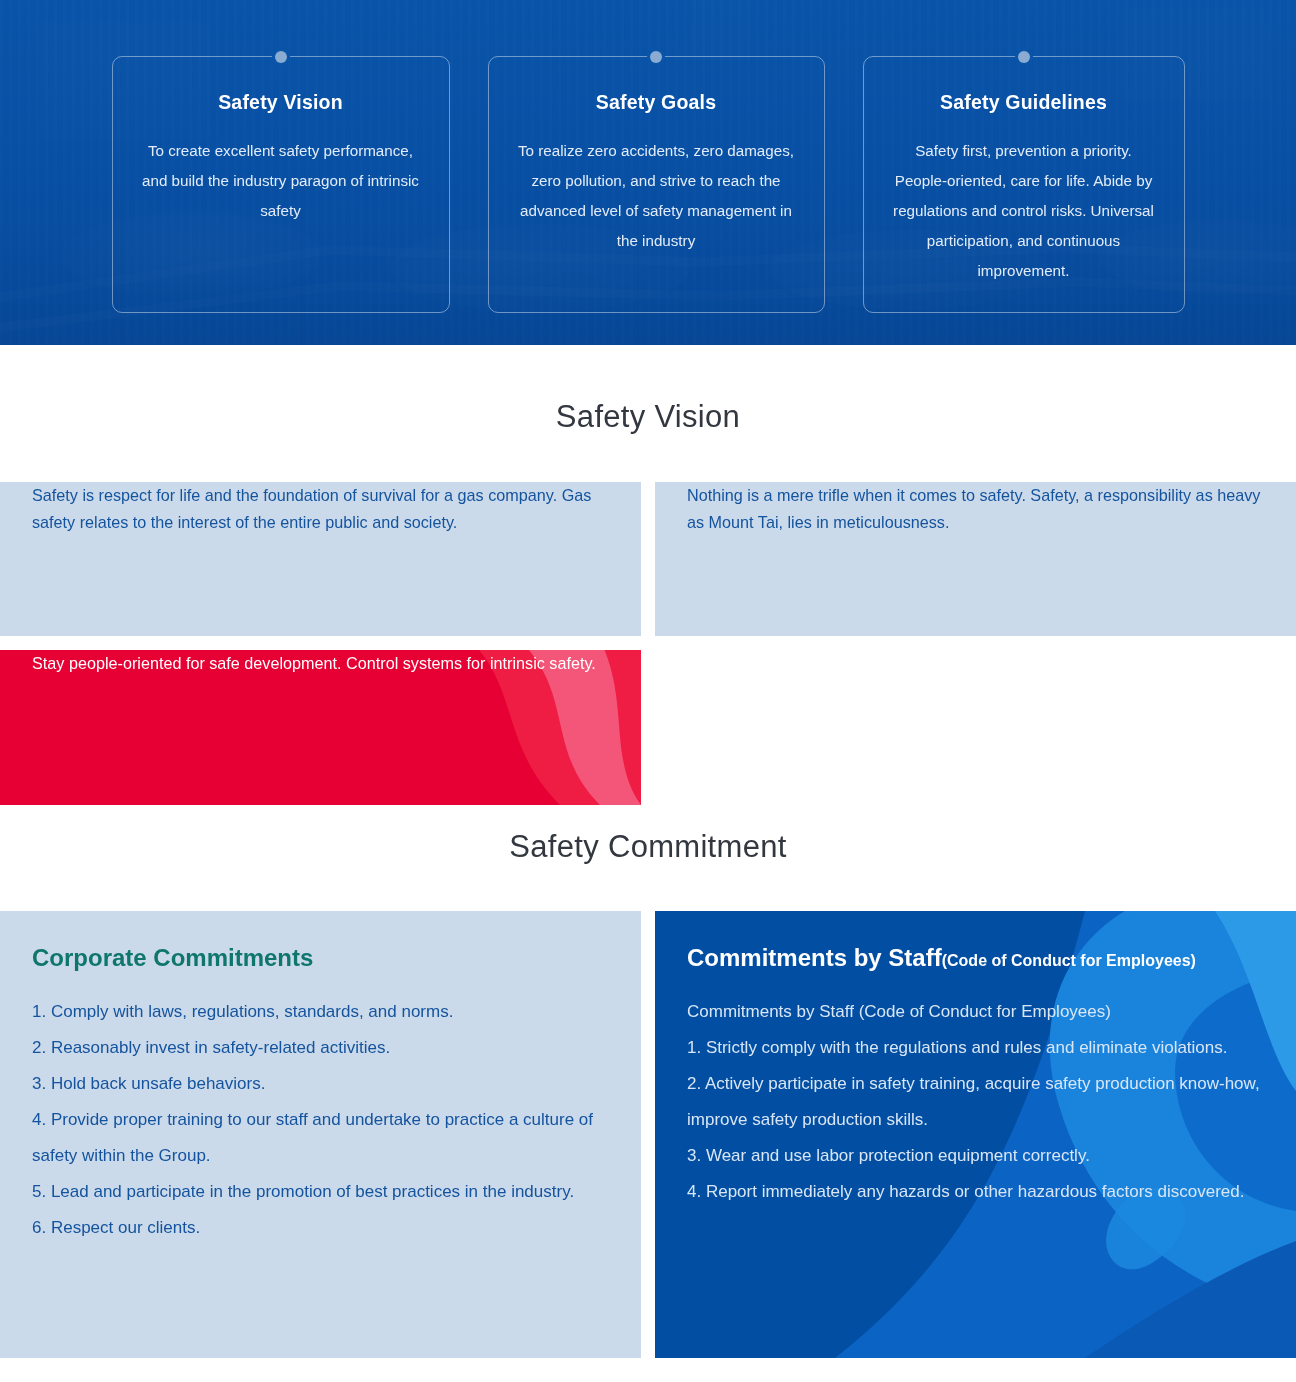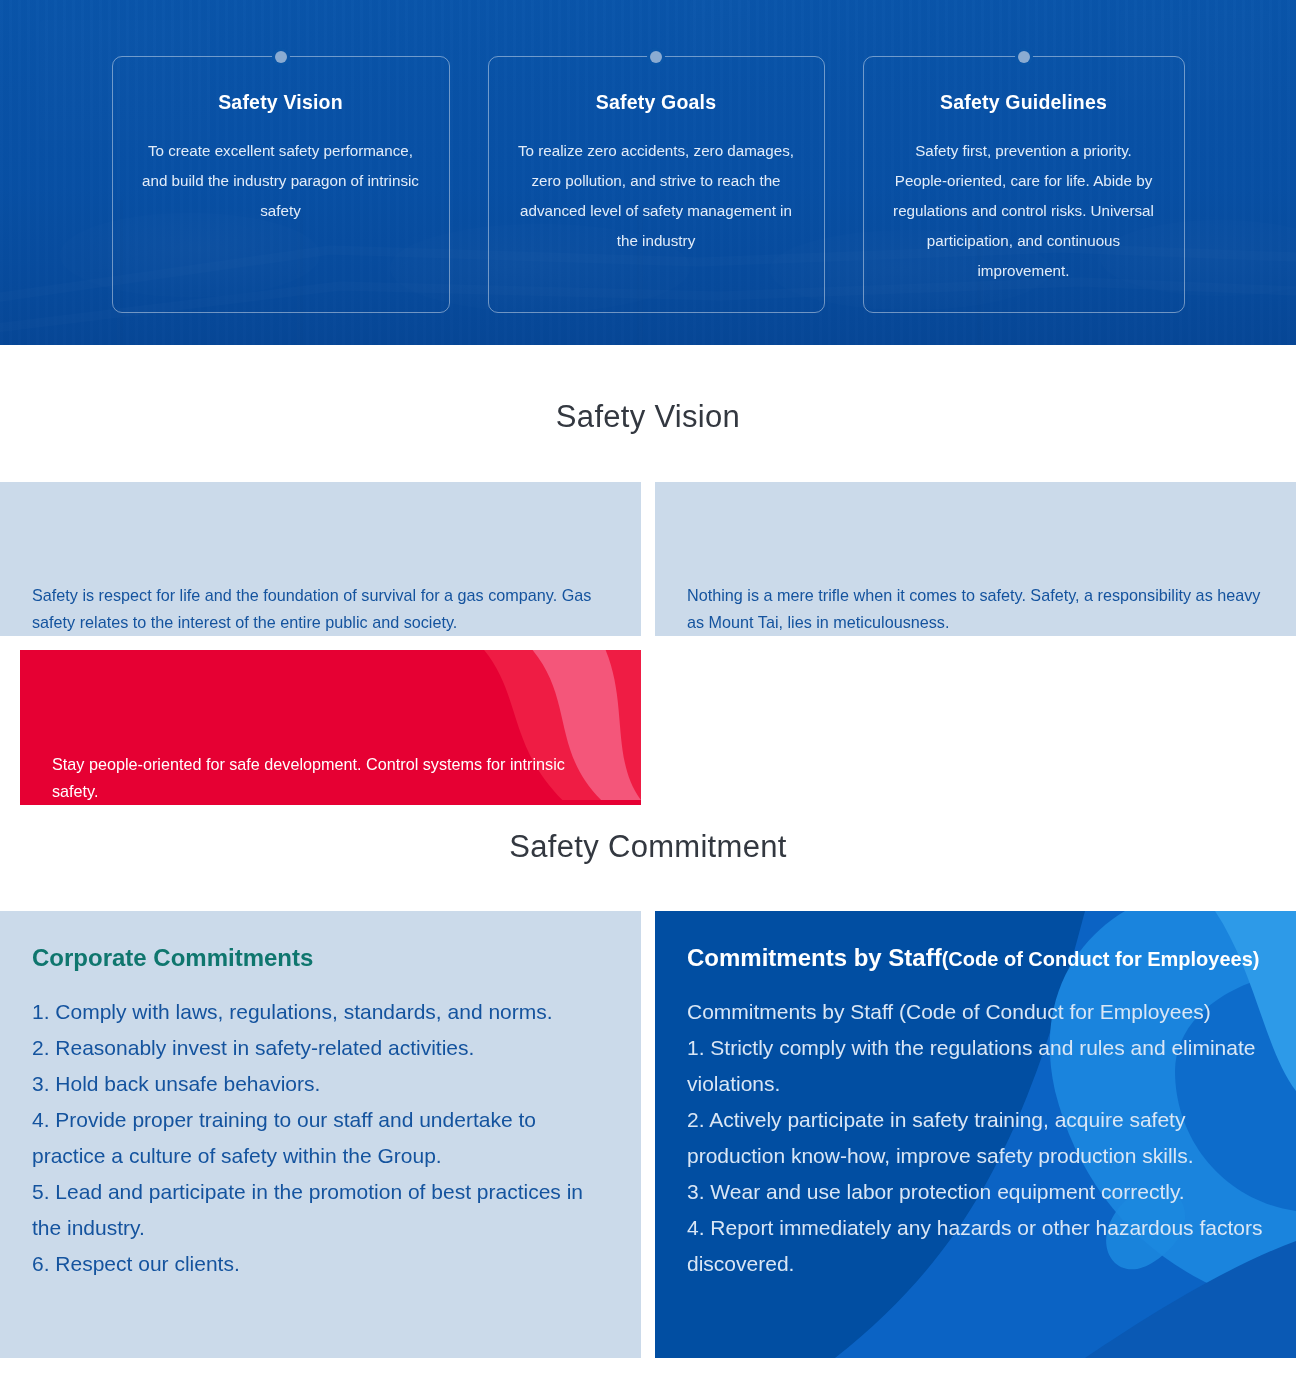--- a/index.html
+++ b/index.html
@@ -105,29 +105,29 @@
   
   .vision-grid {
     display: grid;
     grid-template-columns: 641px 641px;
     gap: 14px;
   }
   .vbox {
     position: relative;
     overflow: hidden;
     display: flex;
-    align-items: flex-end;
+    align-items: flex-start;
     padding: 0 32px;
     background: #cbdaea;
     color: #14539e;
     font-size: 16.2px;
     line-height: 27px;
     min-height: 154px;
   }
-  .vbox.tall { min-height: 155px; margin-left: 20px; }
+  .vbox.tall { min-height: 155px; }
   .vbox.red {
     background: #e60033;
     color: #ffffff;
   }
   .vbox-text { position: relative; z-index: 2; }
   .swoosh-red {
     position: absolute;
     inset: 0;
     z-index: 1;
     pointer-events: none;
@@ -151,26 +151,26 @@
   .cpanel-inner { position: relative; z-index: 3; }
 
   .cp-title {
     font-size: 24px;
     font-weight: bold;
     margin-bottom: 22px;
   }
   .cpanel.light .cp-title { color: #0f766e; }
   .cpanel.dark  .cp-title { color: #ffffff; }
   .cp-title-sub {
-    font-size: 20px;
+    font-size: 16px;
     font-weight: bold;
   }
 
   .cp-line {
-    font-size: 21px;
+    font-size: 17px;
     line-height: 36px;
   }
   .cpanel.light .cp-line { color: #14539e; }
   .cpanel.dark  .cp-line { color: #d9e6f5; }
 
   .swoosh-blue {
     position: absolute;
     top: 0; right: 0;
     width: 100%; height: 100%;
     z-index: 1;

